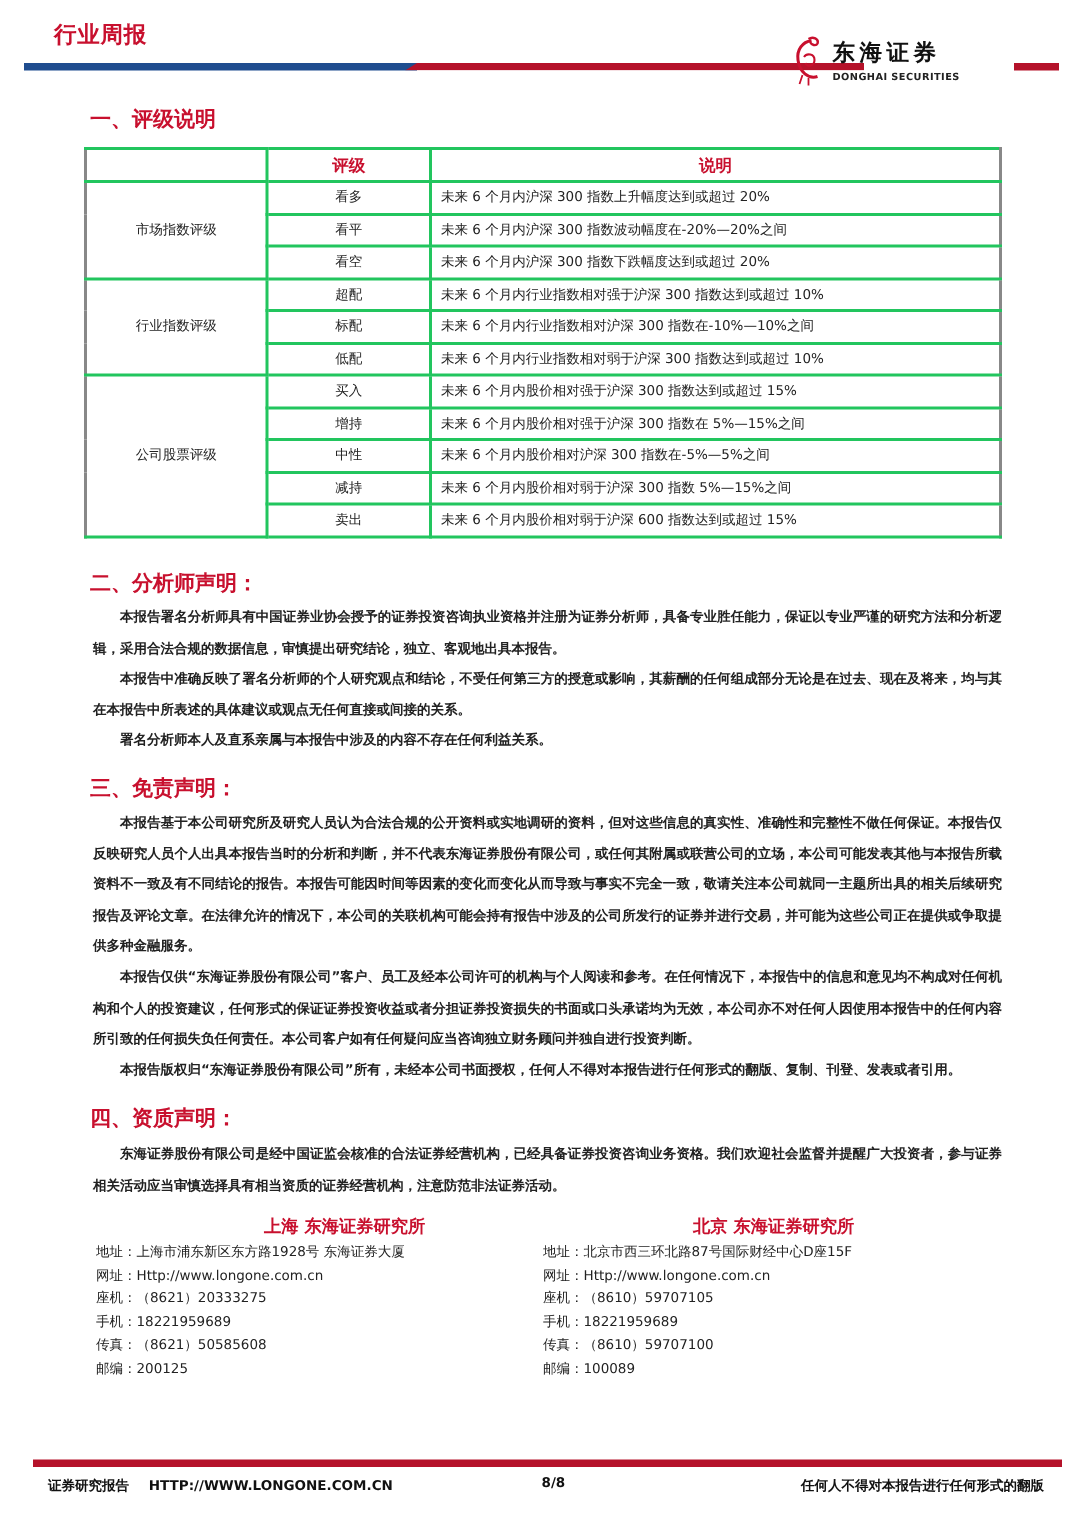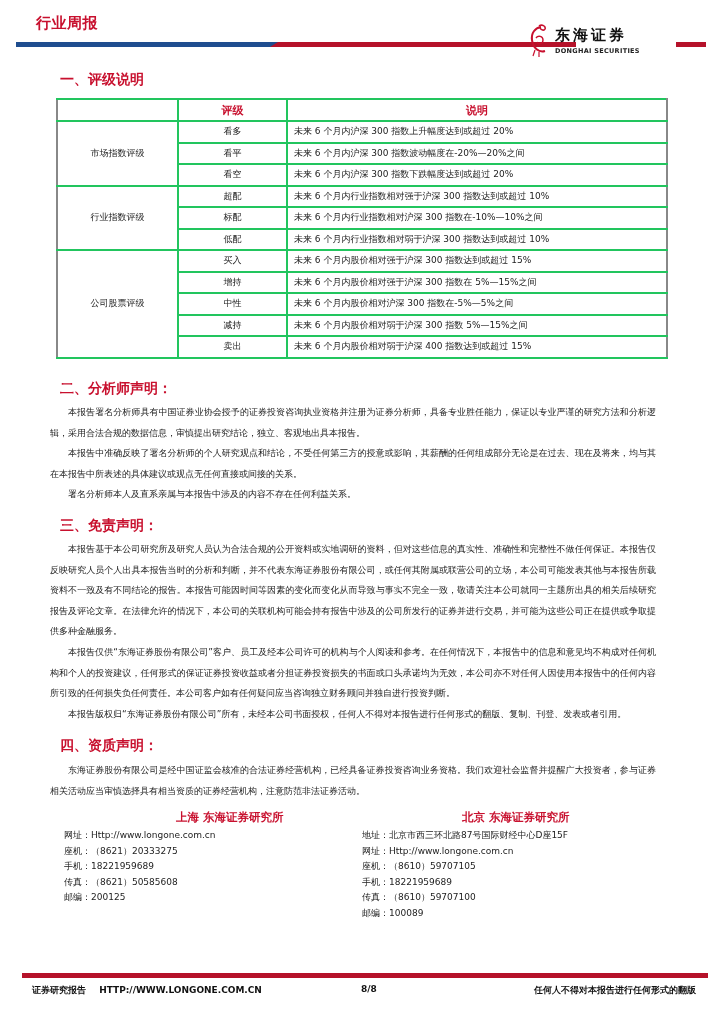--- a/index.html
+++ b/index.html
@@ -25,21 +25,21 @@
   .rating-table td, .rating-table th { border: 2px solid #22c55e; height: 21.5px; }
   .rating-table th { color: #c8102e; font-size: 11px; font-weight: bold; text-align: center; height: 22px; }
   .rating-table td.cat { text-align: center; width: 121px; }
   .rating-table td.grade { text-align: center; width: 109px; }
   .rating-table td.desc { text-align: left; padding-left: 6px; }
   .rating-table th:first-child, .rating-table td:first-child { border-left: 2px solid #888; }
   .rating-table th:last-child, .rating-table td:last-child { border-right: 2px solid #888; }
   .rating-table td.desc, .rating-table th.desc-h { border-left: 2px solid #999; }
 
   
-  .para { position: absolute; left: 50px; width: 606px; font-size: 9px; line-height: 20.5px; color: #222; text-indent: 18px; text-align: justify; }
+  .para { position: absolute; left: 62px; width: 606px; font-size: 9px; line-height: 20.5px; color: #222; text-indent: 18px; text-align: justify; font-weight: bold; }
 
   
   .office-title { position: absolute; font-size: 11.5px; font-weight: bold; color: #c8102e; }
   .contact { position: absolute; font-size: 9px; line-height: 15.6px; color: #222; }
   .contact div { white-space: nowrap; }
 
   
   .ftr-stripe { position: absolute; left: 22px; top: 973px; width: 686px; height: 5px; background: #b5122a; }
   .ftr-left { position: absolute; left: 32px; top: 984px; font-size: 9px; font-weight: bold; color: #111; white-space: nowrap; }
   .ftr-left .url { margin-left: 10px; }
@@ -116,40 +116,41 @@
   <tr>
     <td class="grade">中性</td>
     <td class="desc">未来 6 个月内股价相对沪深 300 指数在-5%—5%之间</td>
   </tr>
   <tr>
     <td class="grade">减持</td>
     <td class="desc">未来 6 个月内股价相对弱于沪深 300 指数 5%—15%之间</td>
   </tr>
   <tr>
     <td class="grade">卖出</td>
-    <td class="desc">未来 6 个月内股价相对弱于沪深 400 指数达到或超过 15%</td>
+    <td class="desc">未来 6 个月内股价相对弱于沪深 600 指数达到或超过 15%</td>
   </tr>
 </tbody>
   </table>
 
 <div class="sec-h" style="top:380px;">二、分析师声明：</div>
 <p class="para" style="top:402px;">本报告署名分析师具有中国证券业协会授予的证券投资咨询执业资格并注册为证券分析师，具备专业胜任能力，保证以专业严谨的研究方法和分析逻辑，采用合法合规的数据信息，审慎提出研究结论，独立、客观地出具本报告。</p>
 <p class="para" style="top:443px;">本报告中准确反映了署名分析师的个人研究观点和结论，不受任何第三方的授意或影响，其薪酬的任何组成部分无论是在过去、现在及将来，均与其在本报告中所表述的具体建议或观点无任何直接或间接的关系。</p>
 <p class="para" style="top:484px;">署名分析师本人及直系亲属与本报告中涉及的内容不存在任何利益关系。</p>
 
 <div class="sec-h" style="top:517px;">三、免责声明：</div>
 <p class="para" style="top:539px;">本报告基于本公司研究所及研究人员认为合法合规的公开资料或实地调研的资料，但对这些信息的真实性、准确性和完整性不做任何保证。本报告仅反映研究人员个人出具本报告当时的分析和判断，并不代表东海证券股份有限公司，或任何其附属或联营公司的立场，本公司可能发表其他与本报告所载资料不一致及有不同结论的报告。本报告可能因时间等因素的变化而变化从而导致与事实不完全一致，敬请关注本公司就同一主题所出具的相关后续研究报告及评论文章。在法律允许的情况下，本公司的关联机构可能会持有报告中涉及的公司所发行的证券并进行交易，并可能为这些公司正在提供或争取提供多种金融服务。</p>
 <p class="para" style="top:642px;">本报告仅供“东海证券股份有限公司”客户、员工及经本公司许可的机构与个人阅读和参考。在任何情况下，本报告中的信息和意见均不构成对任何机构和个人的投资建议，任何形式的保证证券投资收益或者分担证券投资损失的书面或口头承诺均为无效，本公司亦不对任何人因使用本报告中的任何内容所引致的任何损失负任何责任。本公司客户如有任何疑问应当咨询独立财务顾问并独自进行投资判断。</p>
 <p class="para" style="top:704px;">本报告版权归“东海证券股份有限公司”所有，未经本公司书面授权，任何人不得对本报告进行任何形式的翻版、复制、刊登、发表或者引用。</p>
 
 <div class="sec-h" style="top:737px;">四、资质声明：</div>
 <p class="para" style="top:760px;">东海证券股份有限公司是经中国证监会核准的合法证券经营机构，已经具备证券投资咨询业务资格。我们欢迎社会监督并提醒广大投资者，参与证券相关活动应当审慎选择具有相当资质的证券经营机构，注意防范非法证券活动。</p>
 
 <div class="office-title" style="left:131px; top:810px;margin-left:45px;">上海  东海证券研究所</div>
 <div class="contact" style="left:64px; top:828px;">
+  <div>地址：上海市浦东新区东方路1928号  东海证券大厦</div>
   <div>网址：Http://www.longone.com.cn</div>
   <div>座机：（8621）20333275</div>
   <div>手机：18221959689</div>
   <div>传真：（8621）50585608</div>
   <div>邮编：200125</div>
 </div>
 
 <div class="office-title" style="left:462px; top:810px;">北京  东海证券研究所</div>
 <div class="contact" style="left:362px; top:828px;">
   <div>地址：北京市西三环北路87号国际财经中心D座15F</div>

